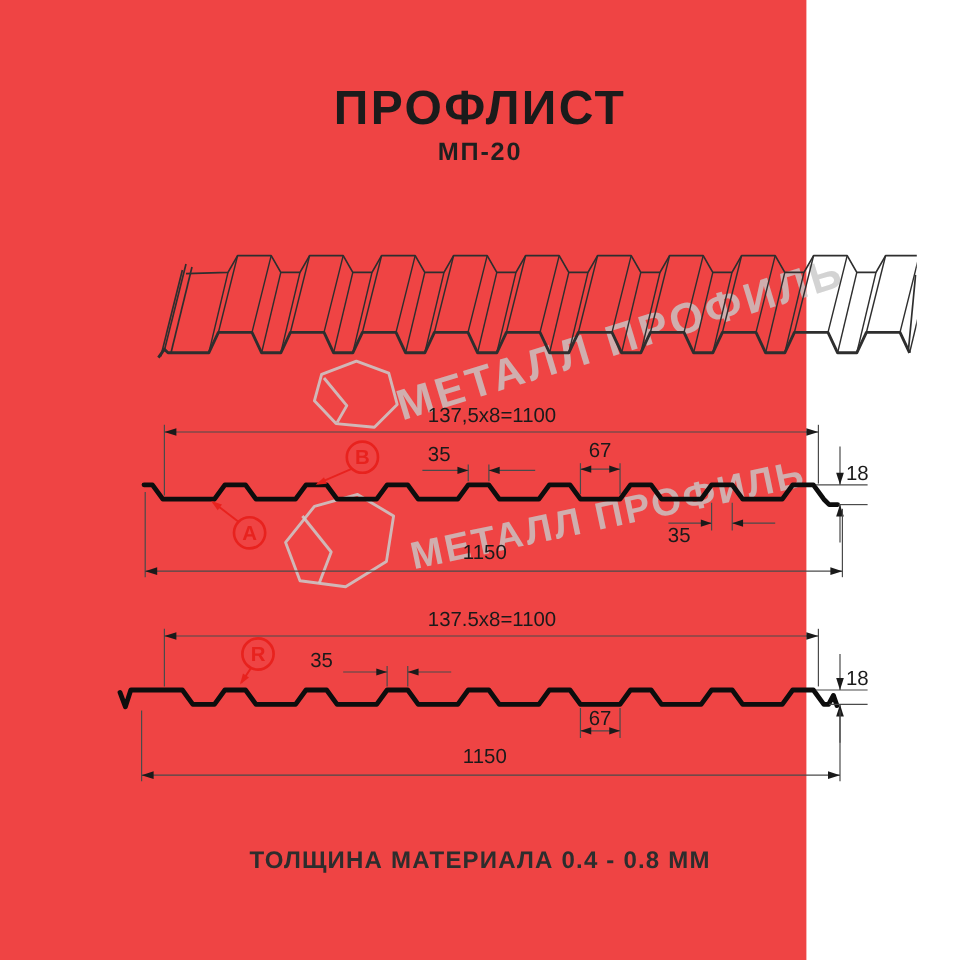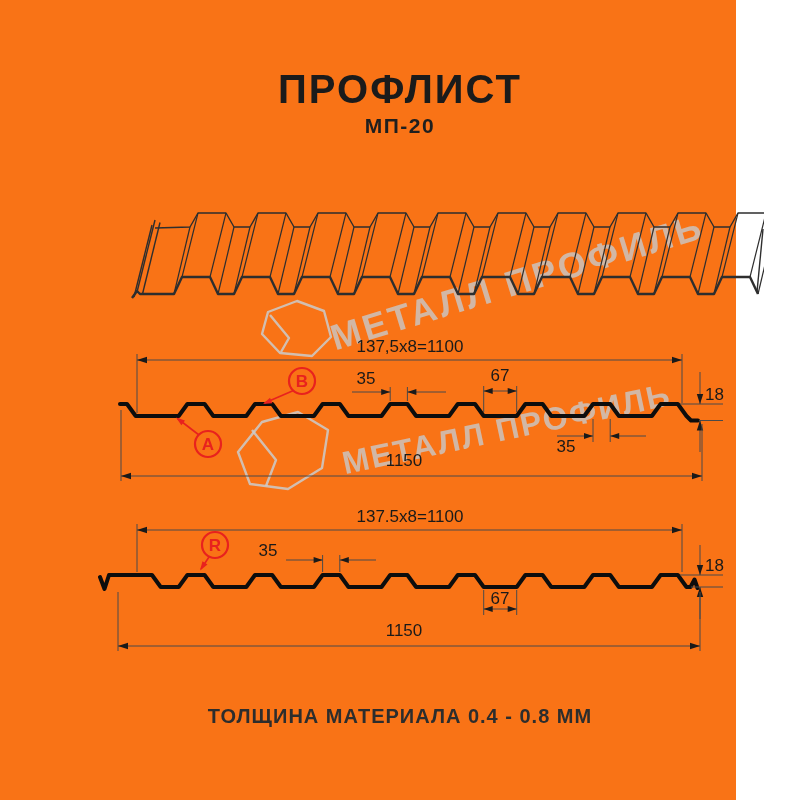--- a/index.html
+++ b/index.html
@@ -1,16 +1,16 @@
 <!DOCTYPE html>
 <html><head>
 <meta charset="utf-8">
 <style>
   html,body{margin:0;padding:0;background:#ffffff;}
-  .stage{width:736px;height:800px;position:relative;background:#f97316;font-family:"Liberation Sans",sans-serif;}
+  .stage{width:672px;height:800px;position:relative;background:#ef4444;font-family:"Liberation Sans",sans-serif;}
   svg{display:block;}
   svg text{font-family:"Liberation Sans",sans-serif;}
   .title{font-size:40px;font-weight:800;letter-spacing:2px;fill:#1b1b1b;}
   .subtitle{font-size:21px;font-weight:600;letter-spacing:1.5px;fill:#1f1f1f;}
   .footer-text{font-size:20px;font-weight:600;letter-spacing:1px;fill:#2d2d2d;}
   .dim-text{font-size:17px;fill:#1a1a1a;}
   .profile-path{fill:none;stroke:#0d0d0d;stroke-width:4;stroke-linejoin:round;stroke-linecap:round;}
   .thin{stroke:#4a4a4a;stroke-width:1;fill:none;}
   .arrow{fill:#1a1a1a;stroke:none;}
   .red-line{stroke:#e8221e;stroke-width:1.6;fill:none;}

